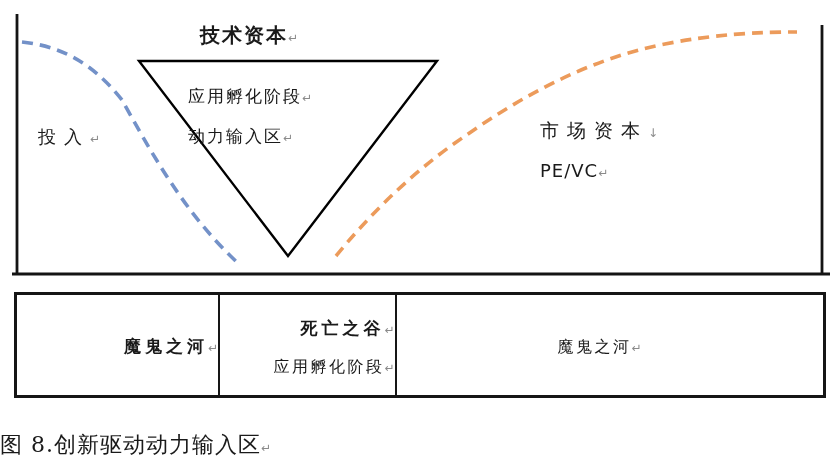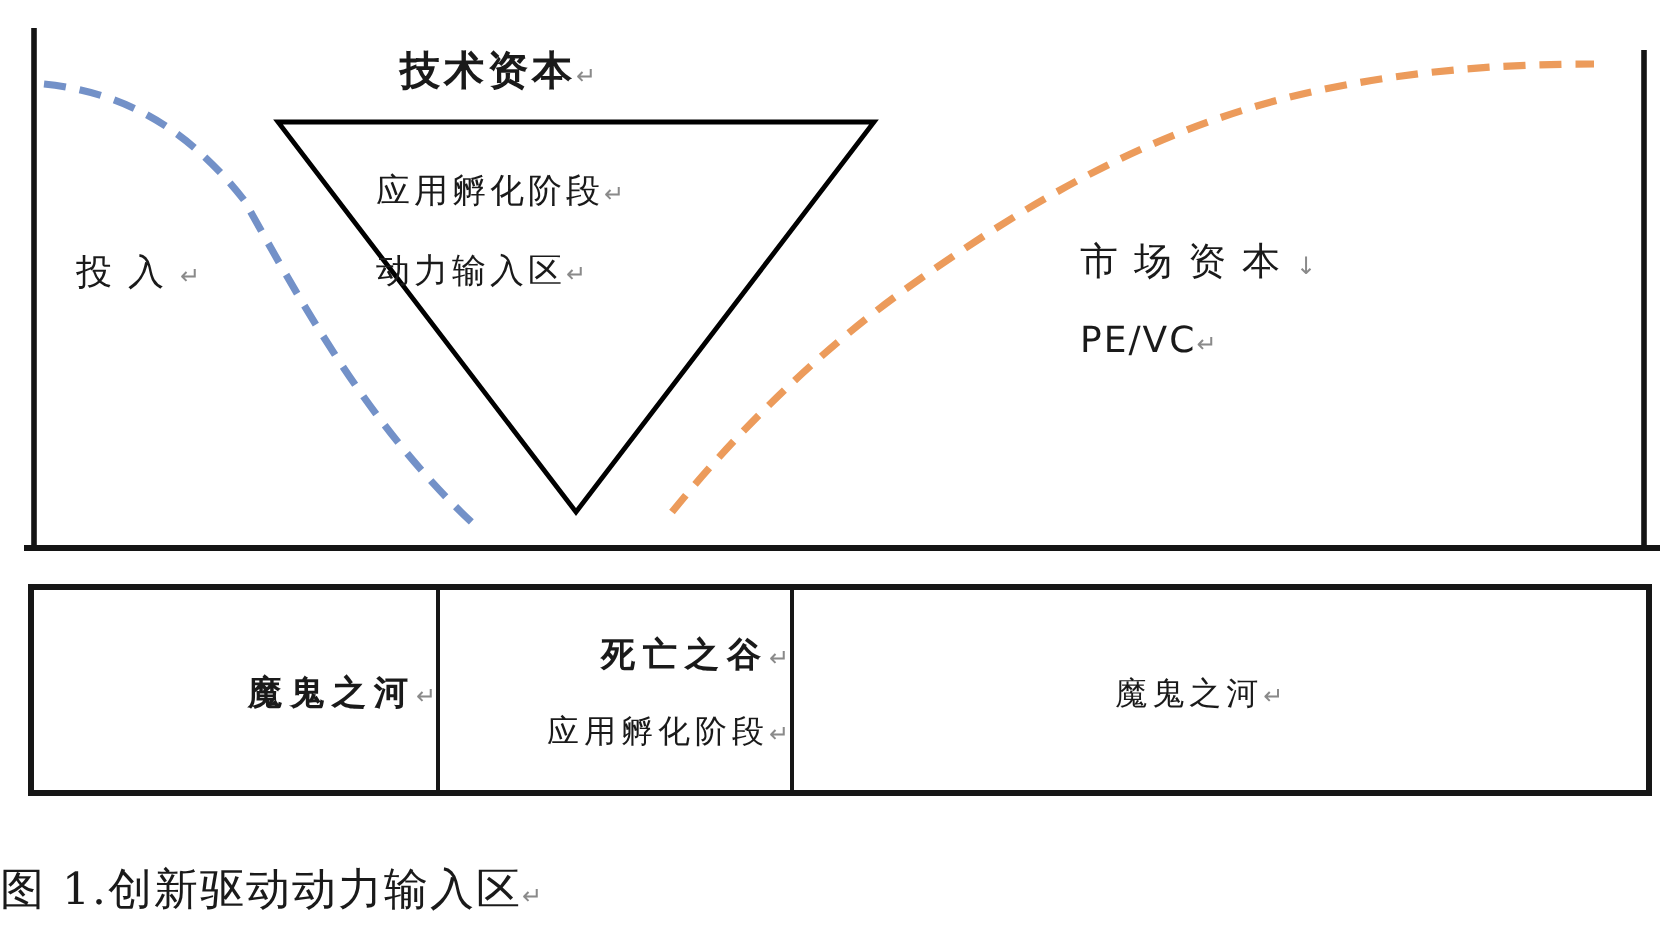--- a/index.html
+++ b/index.html
@@ -82,13 +82,13 @@
   </div>
   <div class="stage-cell cell-2">
     <div class="stage-name"><span>死亡之谷</span><span class="pm">↵</span></div>
     <div class="stage-phase"><span>应用孵化阶段</span><span class="pm">↵</span></div>
   </div>
   <div class="stage-cell cell-3">
     <div class="stage-phase"><span>魔鬼之河</span><span class="pm">↵</span></div>
   </div>
 </div>
 
-<div class="abs ctr fig-caption"><span>图 1.创新驱动动力输入区</span><span class="pm">↵</span></div>
+<div class="abs ctr fig-caption"><span>图 8.创新驱动动力输入区</span><span class="pm">↵</span></div>
 
 </body></html>

